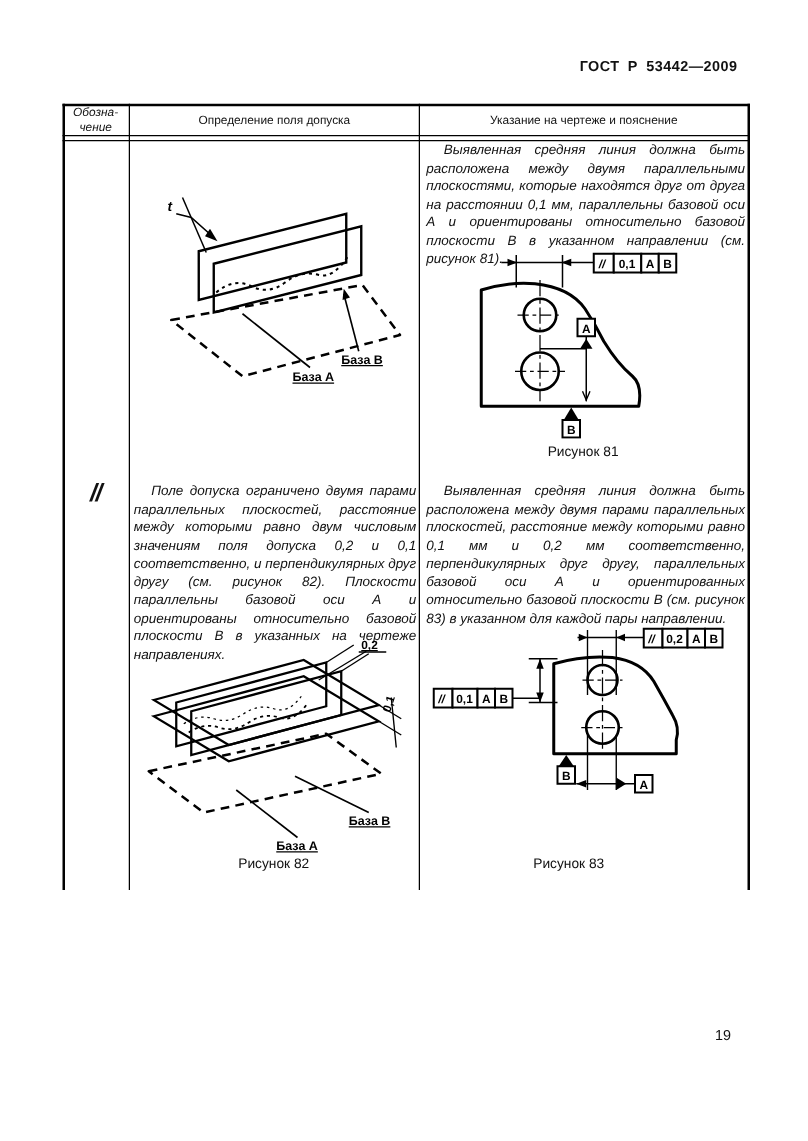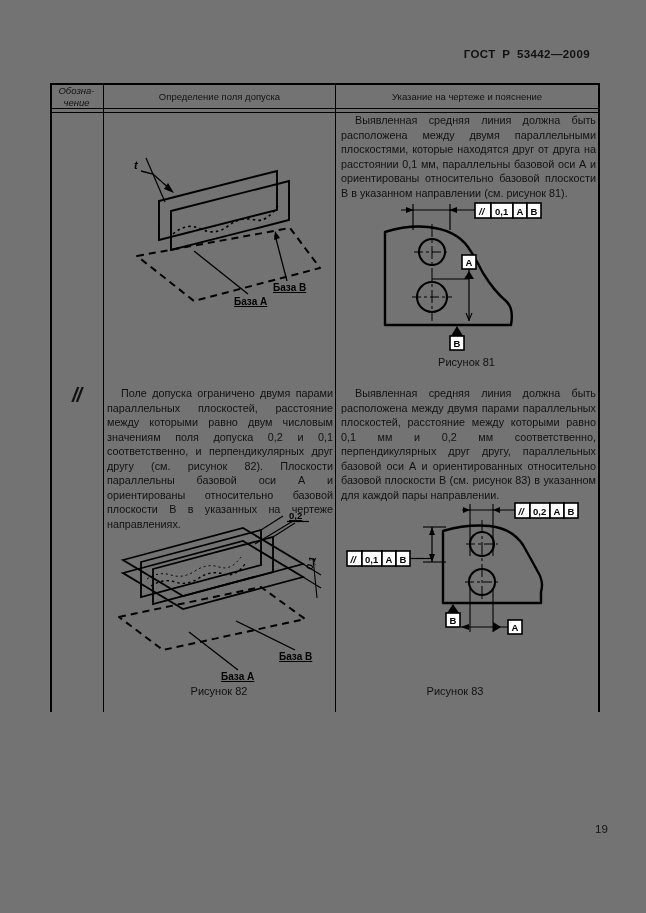--- a/index.html
+++ b/index.html
@@ -1,26 +1,26 @@
 <!DOCTYPE html>
 <html><head>
 <meta charset="utf-8">
 <style>
   html,body{margin:0;padding:0;background:#e8e8e8;}
-  .page{position:relative;width:646px;height:913px;background:#737373;
+  .page{position:relative;width:646px;height:913px;background:#ffffff;
         font-family:"Liberation Sans", sans-serif;color:#111;overflow:hidden;}
   .abs{position:absolute;}
   .tline{position:absolute;background:#000;}
   .hdr{font-weight:bold;font-size:11.5px;word-spacing:3px;letter-spacing:0.4px;}
   .thead{font-size:9.5px;line-height:11.5px;text-align:center;color:#111;}
   .cap{font-size:11px;text-align:center;color:#111;}
   .body-text{font-size:10.8px;line-height:14.55px;text-align:justify;
-             text-indent:14px;color:#111;}
+             text-indent:14px;color:#111;font-style:italic;}
   .sym{font-size:20px;font-style:italic;font-weight:bold;text-align:center;letter-spacing:-1px;}
-  .pgnum{font-size:11.5px;color:#111;margin-left:23px;}
+  .pgnum{font-size:11.5px;color:#111;}
   svg{display:block;}
   svg text{font-family:"Liberation Sans", sans-serif;fill:#000;}
   .flabel{font-size:10px;font-weight:bold;text-decoration:underline;}
   .ftxt{font-size:9.5px;font-weight:bold;}
   .fsym{font-size:9.5px;font-weight:bold;font-style:italic;}
 </style>
 </head>
 <body>
 
 <div class="page">

